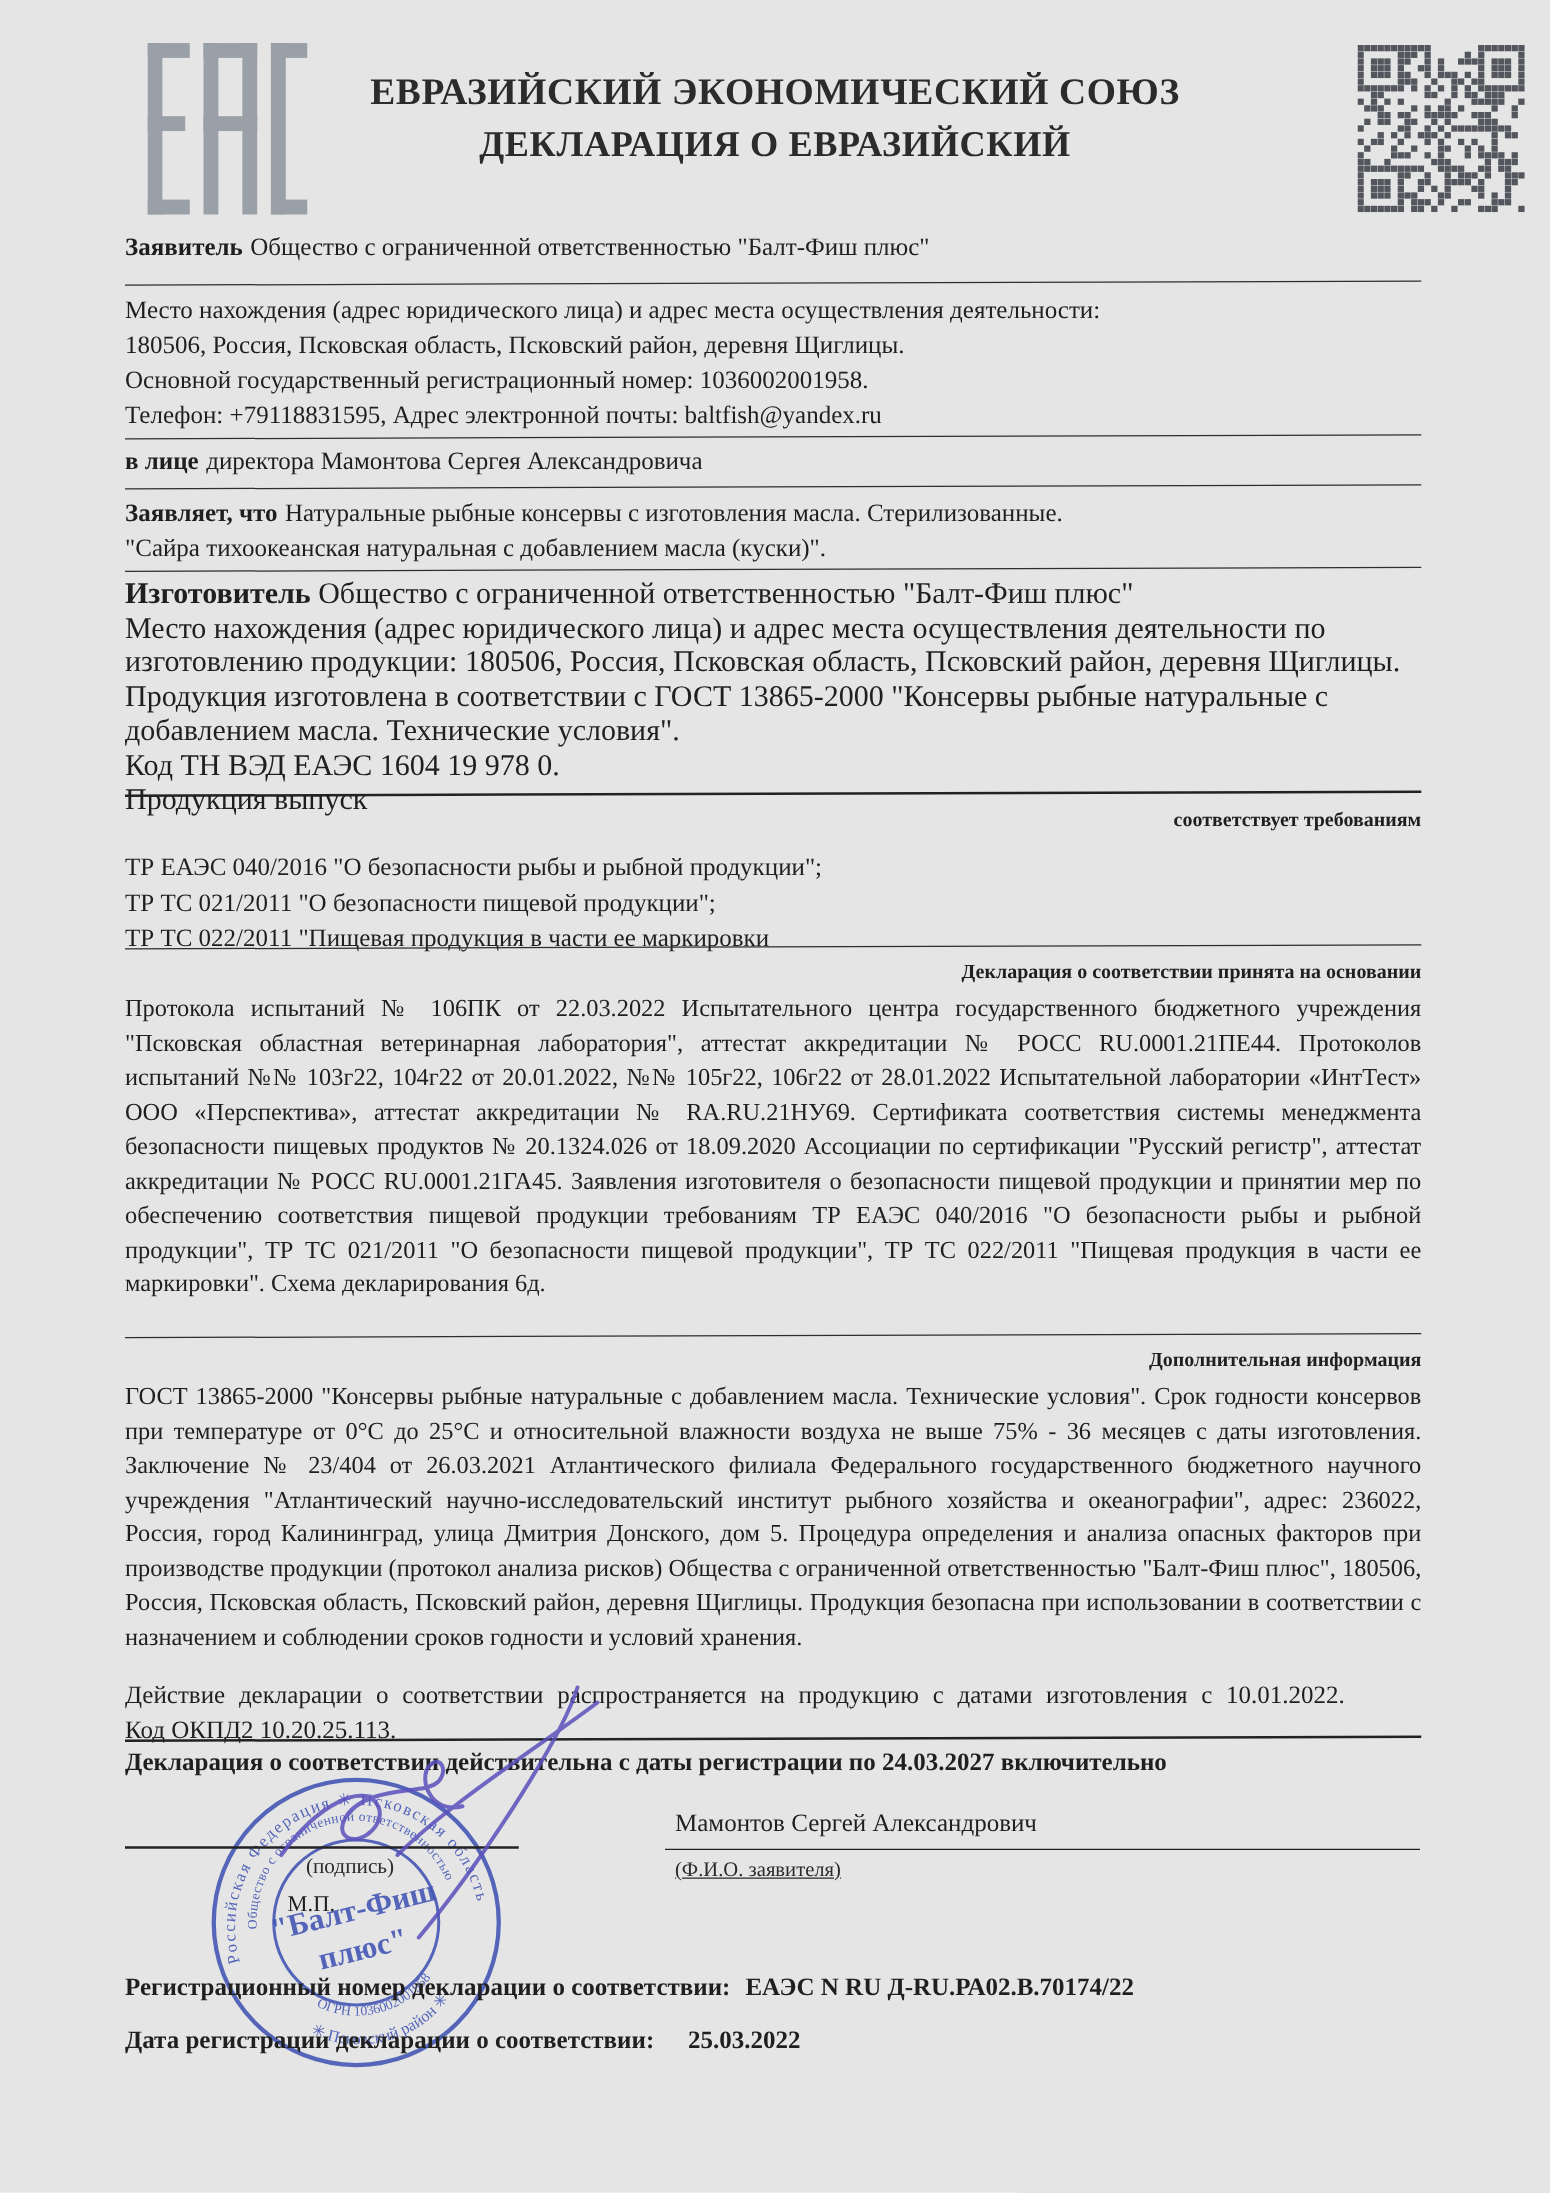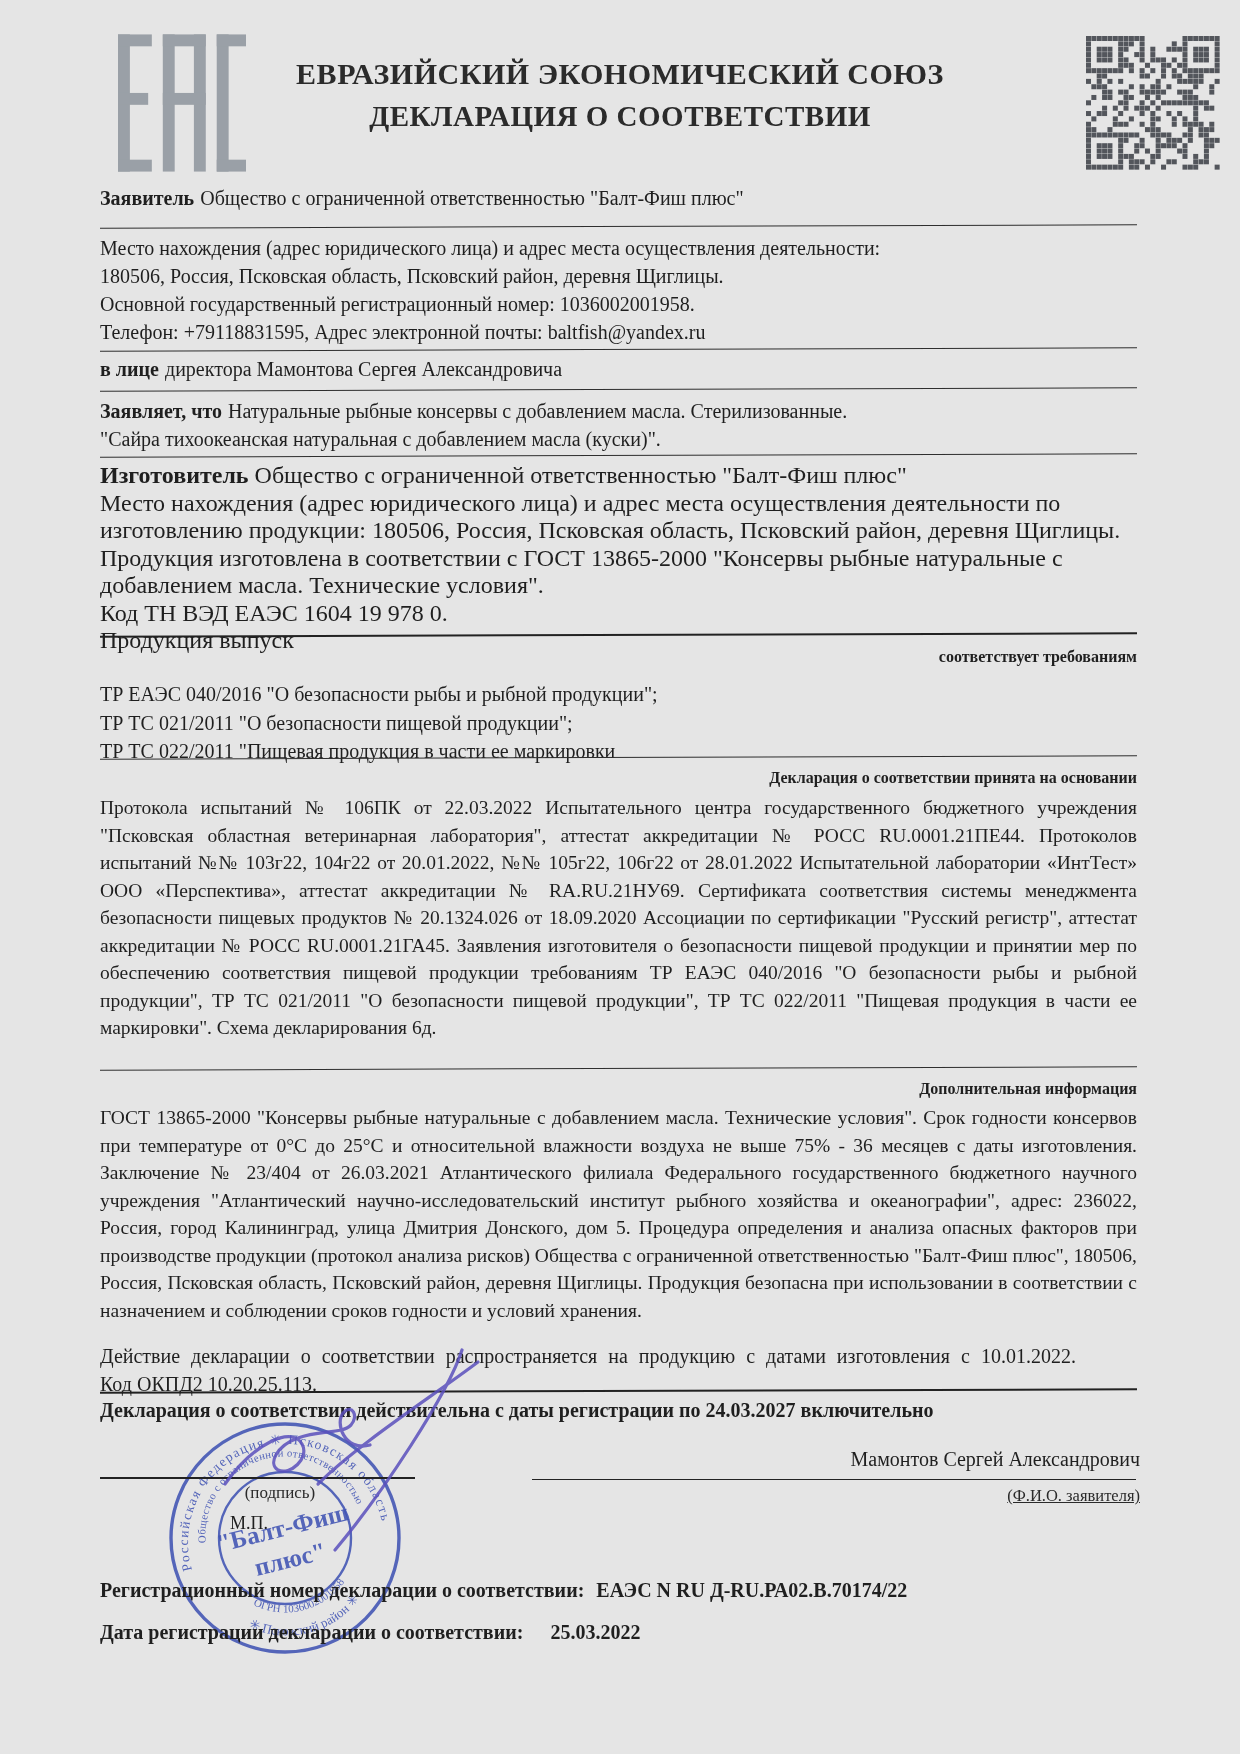--- a/index.html
+++ b/index.html
@@ -23,21 +23,21 @@
   .para{font-size:19.5px;line-height:27.5px;text-align:justify;}
   .hdr-title{position:absolute;left:150px;width:740px;text-align:center;font-weight:700;color:#2b2b2b;letter-spacing:0.5px;}
   .t1{font-size:30px;line-height:34px;}
   .t2{font-size:29px;line-height:34px;margin-top:8px;}
   .sec-h{font-weight:700;font-size:16px;line-height:26px;text-align:right;}
   .req{font-size:20px;line-height:28.5px;}
   .bold-line{font-weight:700;font-size:20px;line-height:26px;}
   .caption{font-size:16.5px;color:#2a2a2a;}
   .stamp-svg{position:absolute;pointer-events:none;}
   .sig-svg{position:absolute;pointer-events:none;z-index:5;}
-  .center{text-align:right;}
+  .center{text-align:left;}
   .mfr p{margin:0;font-size:24px;line-height:27.5px;}
 </style>
 </head>
 <body>
 
 <div class="page">
   <div class="content">
 
     <svg class="stamp-svg" style="left:18px;top:30px;" width="128" height="146" viewBox="0 0 140 150">
       <g fill="#9aa0a7">
@@ -50,21 +50,21 @@
           <rect x="49" y="0" width="47" height="13"></rect>
           <rect x="49" y="64" width="47" height="13"></rect>
         <rect x="108" y="0" width="13" height="150"></rect>
           <rect x="108" y="0" width="32" height="13"></rect>
           <rect x="108" y="137" width="32" height="13"></rect>
       </g>
     </svg>
 
     <div class="hdr-title" style="top:57px;">
       <div class="t1">ЕВРАЗИЙСКИЙ ЭКОНОМИЧЕСКИЙ СОЮЗ</div>
-      <div class="t2">ДЕКЛАРАЦИЯ О СООТВЕТСТВИИ</div>
+      <div class="t2">ДЕКЛАРАЦИЯ О ЕВРАЗИЙСКИЙ</div>
     </div>
 
     <svg id="qr-svg" class="stamp-svg" style="left:986px;top:36px;" width="134" height="134" viewBox="0 0 132.5 132.5">
         <rect x="0.00" y="0.00" width="4.95" height="4.95" fill="#53565c"></rect>
         <rect x="5.30" y="0.00" width="4.95" height="4.95" fill="#53565c"></rect>
         <rect x="10.60" y="0.00" width="4.95" height="4.95" fill="#53565c"></rect>
         <rect x="15.90" y="0.00" width="4.95" height="4.95" fill="#53565c"></rect>
         <rect x="21.20" y="0.00" width="4.95" height="4.95" fill="#53565c"></rect>
         <rect x="26.50" y="0.00" width="4.95" height="4.95" fill="#53565c"></rect>
         <rect x="31.80" y="0.00" width="4.95" height="4.95" fill="#53565c"></rect>
@@ -385,21 +385,21 @@
       <div class="line">Телефон: +79118831595, Адрес электронной почты: baltfish@yandex.ru</div>
     </div>
     <div class="rule" style="top:349px;"></div>
 
     <div class="abs line" style="top:355px;">
       <b class="lead">в лице</b><span>директора Мамонтова Сергея Александровича</span>
     </div>
     <div class="rule" style="top:389px;"></div>
 
     <div class="abs" style="top:397px;">
-      <div class="line"><b class="lead">Заявляет, что</b><span>Натуральные рыбные консервы с добавлением масла. Стерилизованные.</span></div>
+      <div class="line"><b class="lead">Заявляет, что</b><span>Натуральные рыбные консервы с изготовления масла. Стерилизованные.</span></div>
       <div class="line">"Сайра тихоокеанская натуральная с добавлением масла (куски)".</div>
     </div>
     <div class="rule" style="top:455px;"></div>
 
     <div class="abs mfr" style="top:462px;">
       <p><b class="lead">Изготовитель</b><span>Общество с ограниченной ответственностью "Балт-Фиш плюс"</span></p>
       <p>Место нахождения (адрес юридического лица) и адрес места осуществления деятельности по изготовлению продукции: 180506, Россия, Псковская область, Псковский район, деревня Щиглицы.</p>
       <p>Продукция изготовлена в соответствии с ГОСТ 13865-2000 "Консервы рыбные натуральные с добавлением масла. Технические условия".</p>
       <p>Код ТН ВЭД ЕАЭС 1604 19 978 0.</p>
       <p>Продукция выпуск</p>

